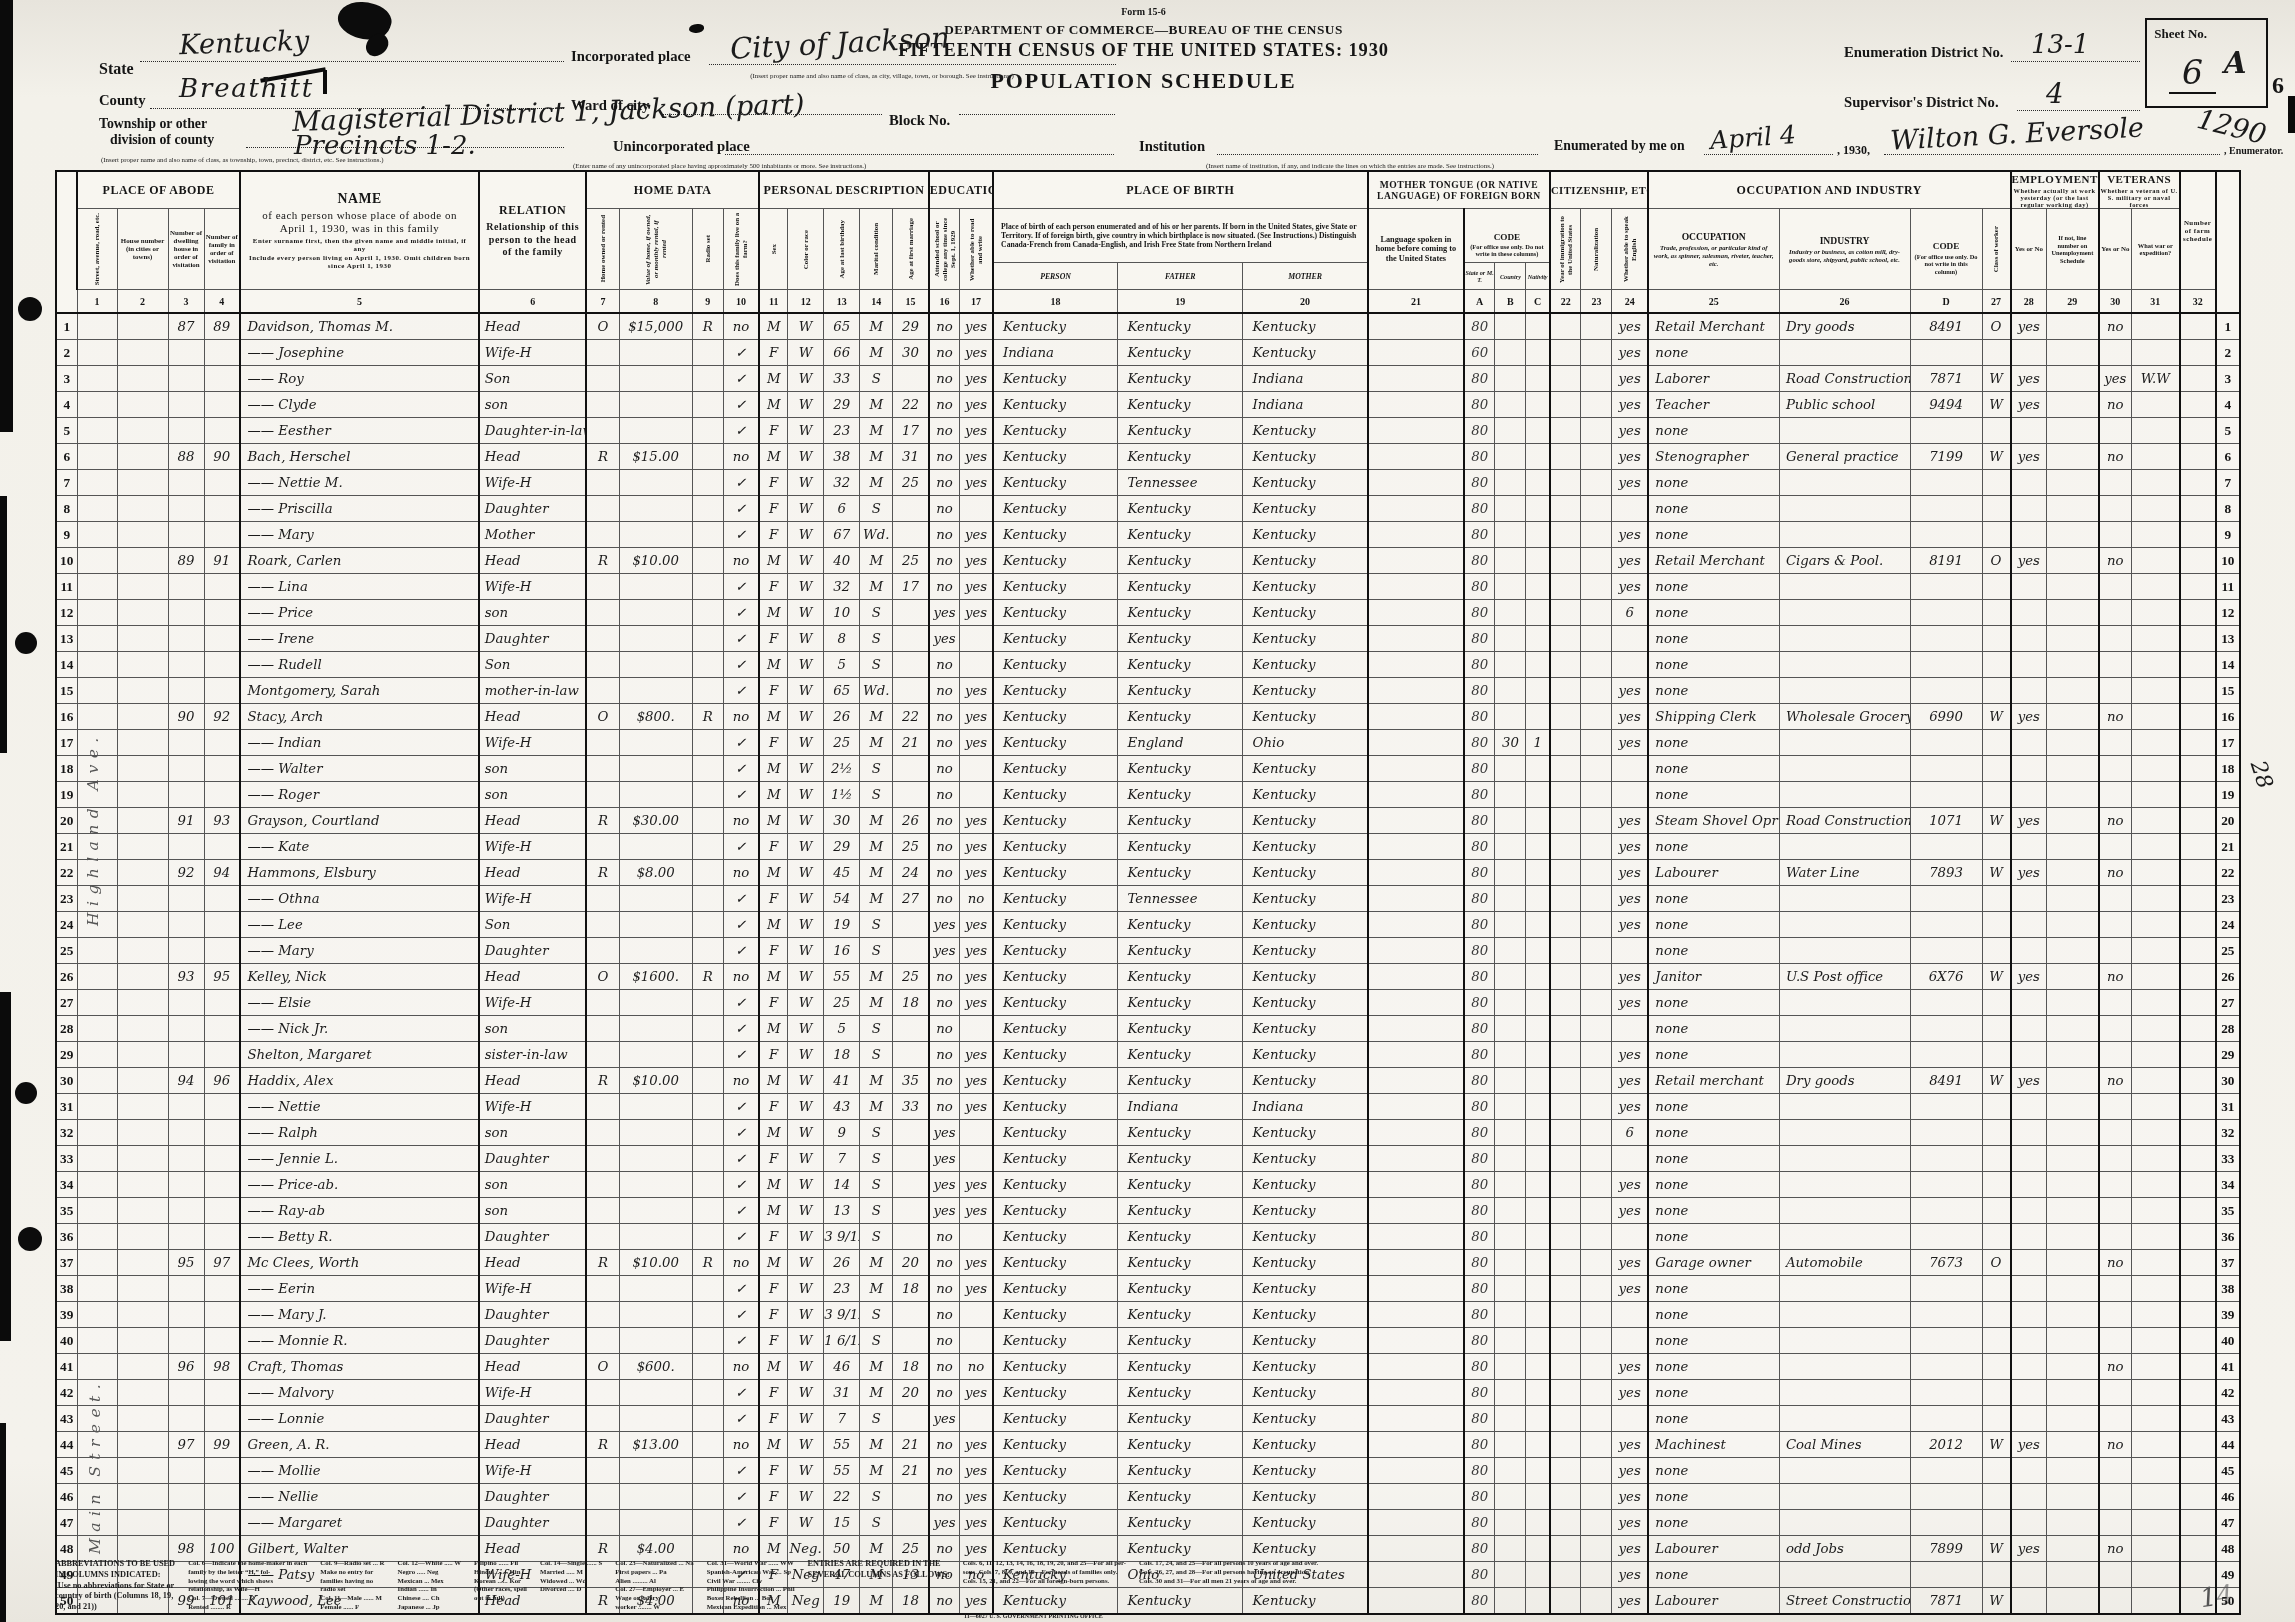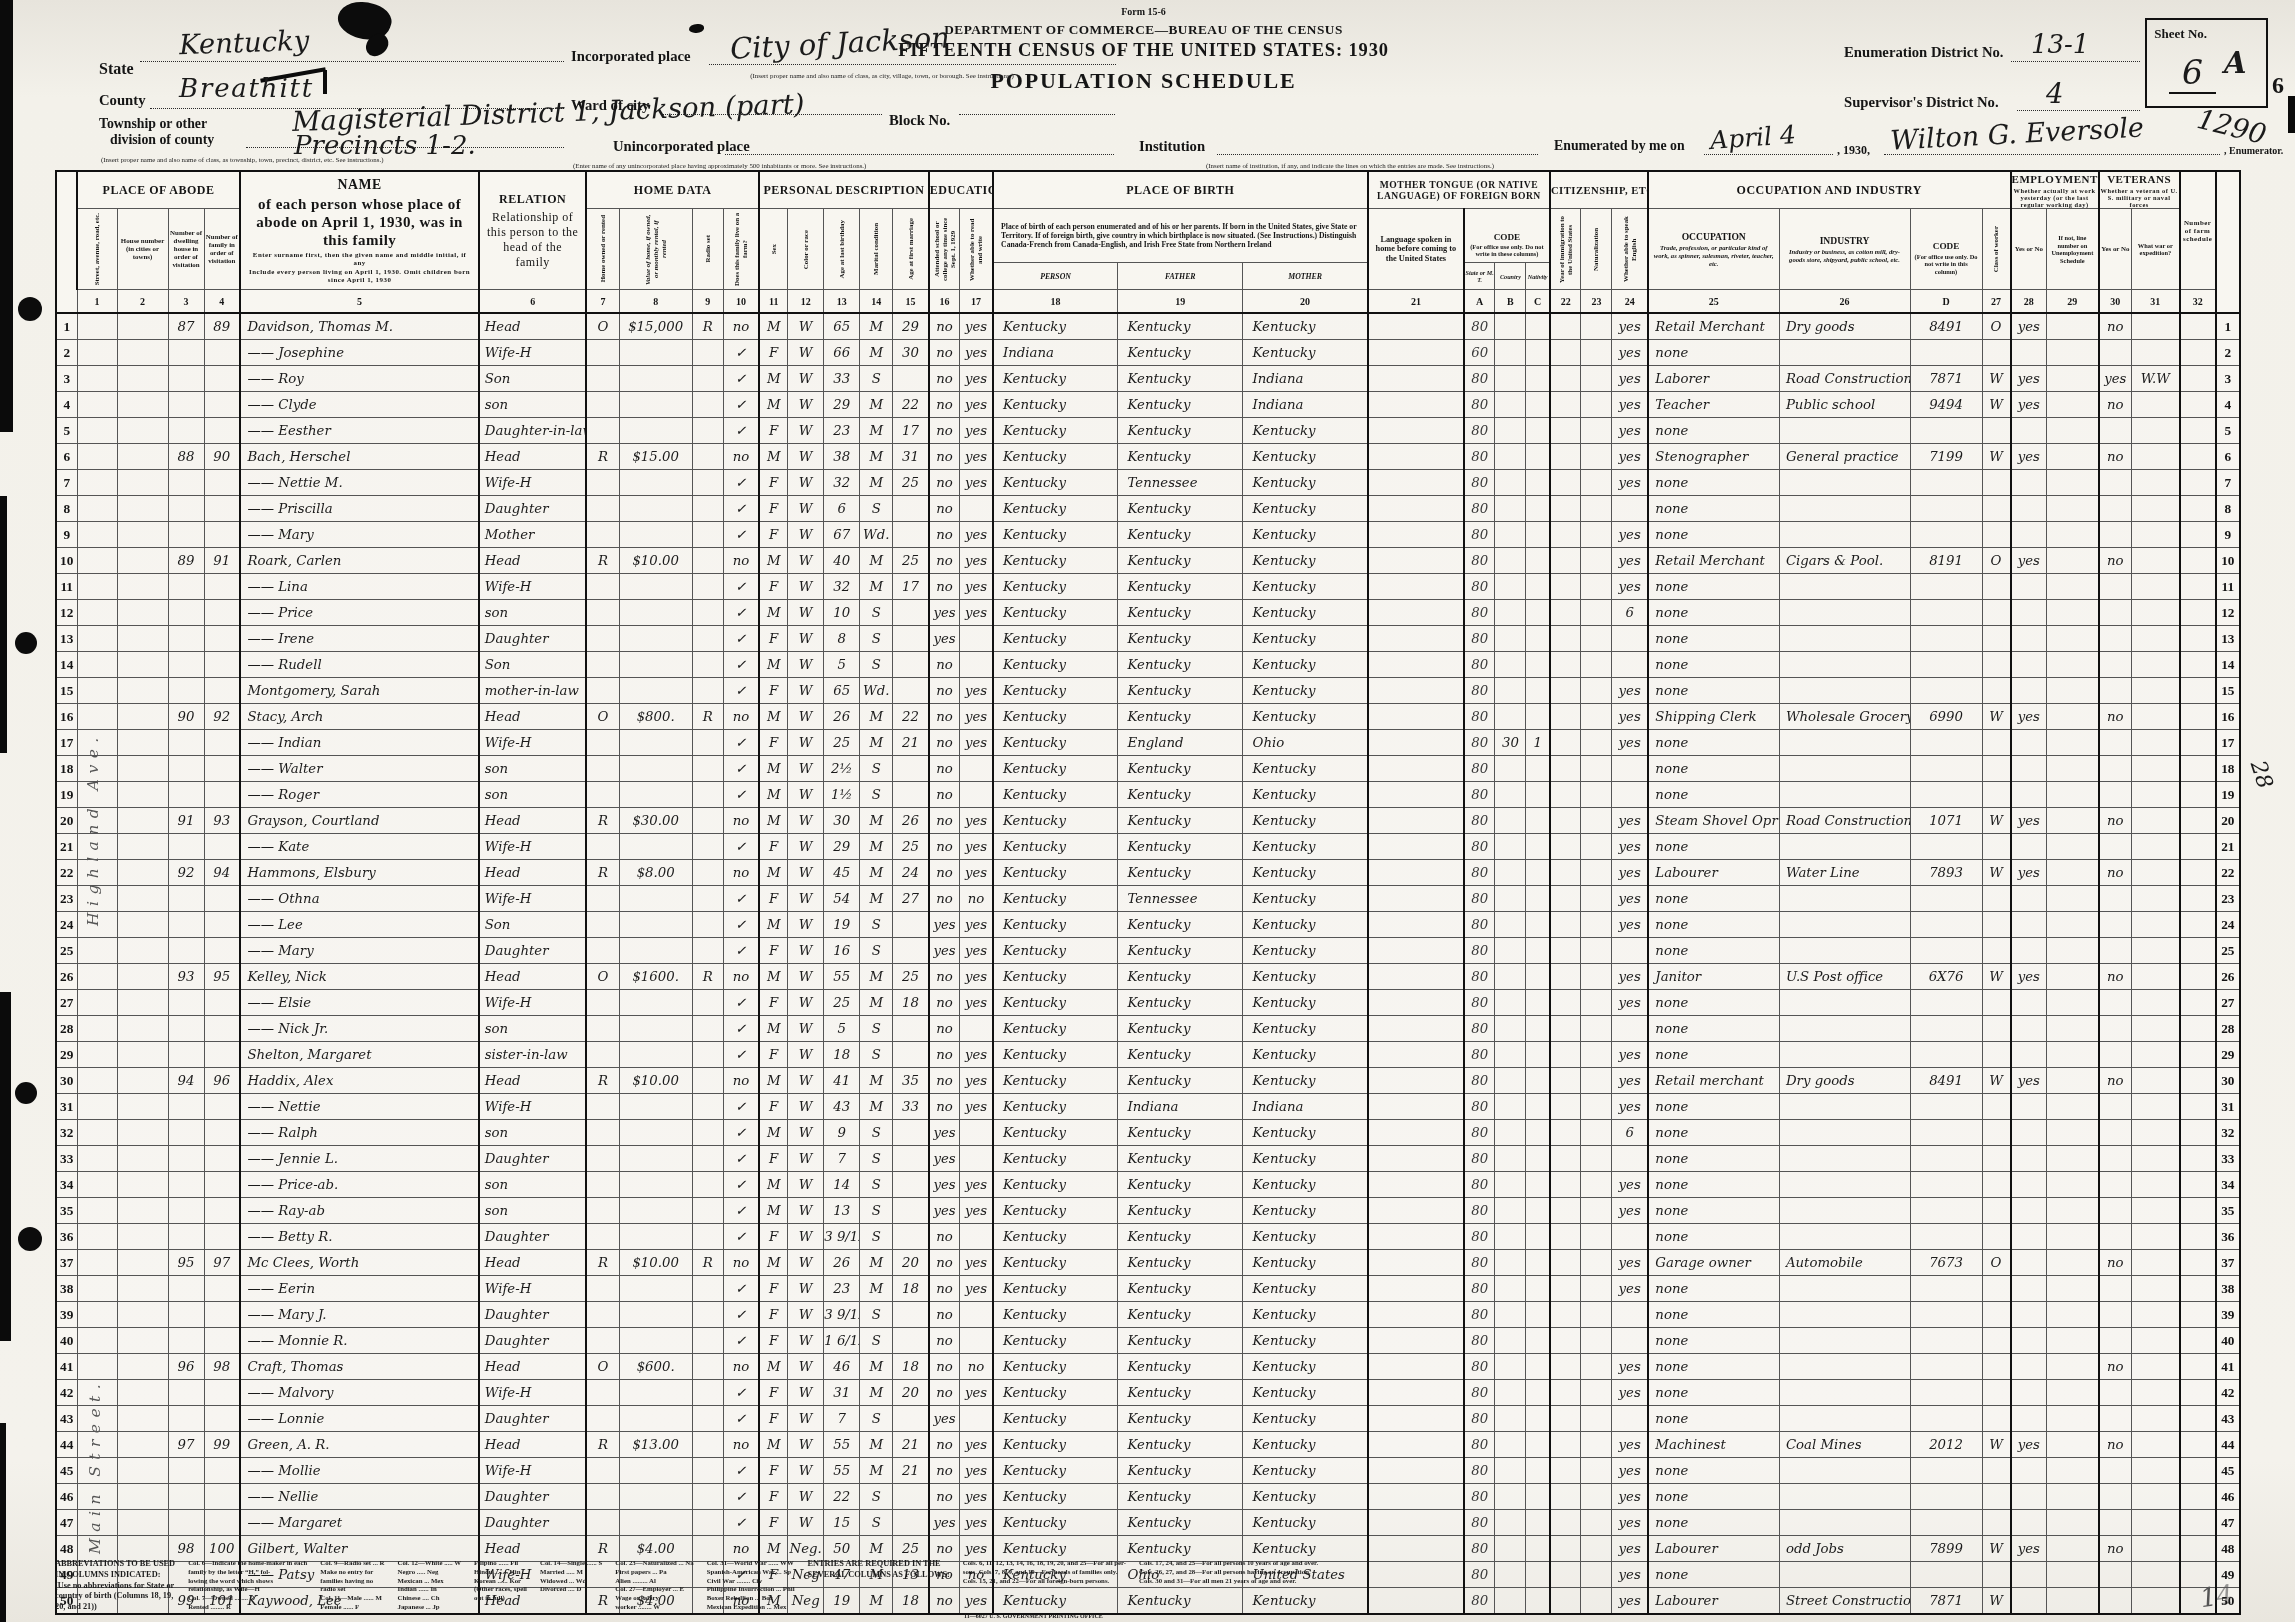--- a/index.html
+++ b/index.html
@@ -25,24 +25,24 @@
   .census thead{border-bottom:2.8px solid #111;}
   tr.groups th{height:31px;font-size:12px;font-weight:bold;letter-spacing:0.5px;}
   tr.labels1 th{height:53px;font-size:7.3px;font-weight:bold;white-space:normal;line-height:1.15;}
   tr.labels2 th{height:26px;font-size:7.8px;font-weight:bold;font-style:italic;}
   tr.nums th{height:22px;font-size:10px;font-weight:bold;}
   .vt{writing-mode:vertical-rl;transform:rotate(180deg);margin:0 auto;max-height:75px;
       font-size:6.9px;line-height:1.15;white-space:normal;font-weight:bold;}
   .gt{font-size:12px;font-weight:bold;}
   .gsub{display:block;font-size:6.4px;font-weight:bold;white-space:normal;line-height:1.1;}
   .namehead .t1{display:block;font-size:13.8px;font-weight:bold;margin-top:1.8px;}
-  .namehead .t2{display:block;font-size:15px;font-weight:bold;white-space:normal;line-height:1.2;margin:1.8px 7.3px;}
+  .namehead .t2{display:block;font-size:11px;font-weight:normal;white-space:normal;line-height:1.2;margin:1.8px 7.3px;}
   .namehead .t3{display:block;font-size:6.9px;white-space:normal;line-height:1.15;margin:1.8px 7.3px;font-weight:bold;}
   .relhead .t1{display:block;font-size:12px;font-weight:bold;margin-top:3.7px;}
-  .relhead .t3{display:block;font-size:12px;white-space:normal;line-height:1.25;margin:2.8px 5.5px;font-weight:normal;}
+  .relhead .t3{display:block;font-size:10px;white-space:normal;line-height:1.25;margin:2.8px 5.5px;font-weight:bold;}
   .small-wrap{font-size:6.9px;white-space:normal;line-height:1.15;font-weight:bold;display:block;padding:0.9px;}
   .bdesc{font-size:7.7px;white-space:normal;line-height:1.2;font-weight:bold;padding:1.8px 7.3px;display:block;text-align:left;}
   .occhead .t1{display:block;font-size:9.6px;font-weight:bold;margin-top:2.8px;}
   .occhead .t3{display:block;font-size:6.7px;font-style:italic;white-space:normal;line-height:1.2;margin:1.8px 4.6px;font-weight:bold;}
   .codehead .t1{display:block;font-size:9.2px;font-weight:bold;margin-top:19px;}
   .codehead .t3{display:block;font-size:6.4px;white-space:normal;line-height:1.15;margin:0.9px 2.8px;font-weight:bold;}
   .census tbody td{height:25px;font-size:13.3px;text-align:center;}
   .census tbody td.hw{font-size:13.3px;}
   .census td.c-name,.census td.c-occupation,.census td.c-industry{text-align:left;padding-left:6.4px;}
   .census td.c-relation{text-align:left;padding-left:4.6px;font-size:12.4px;}

